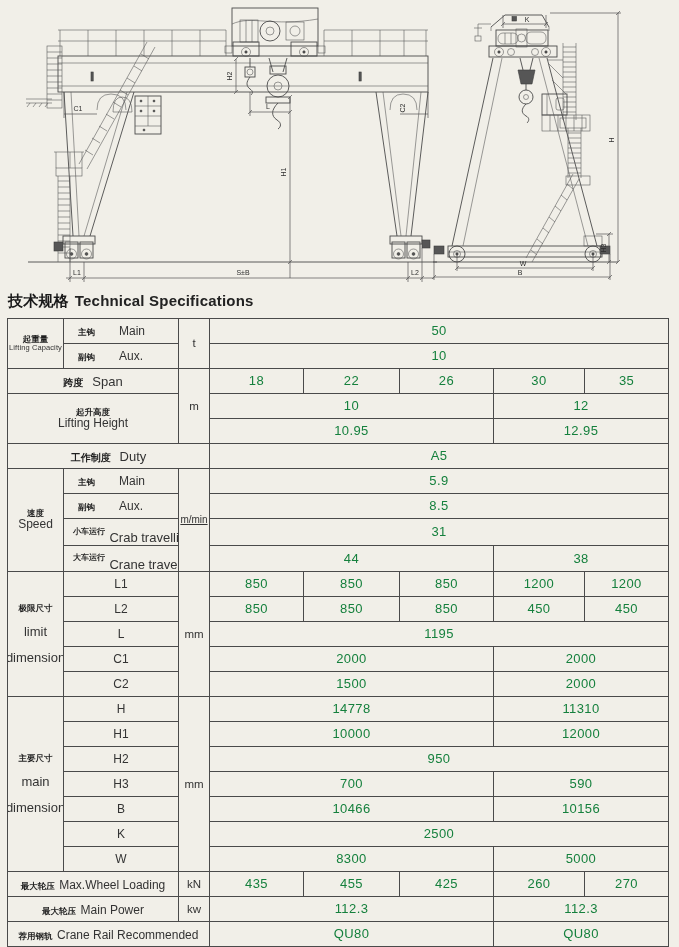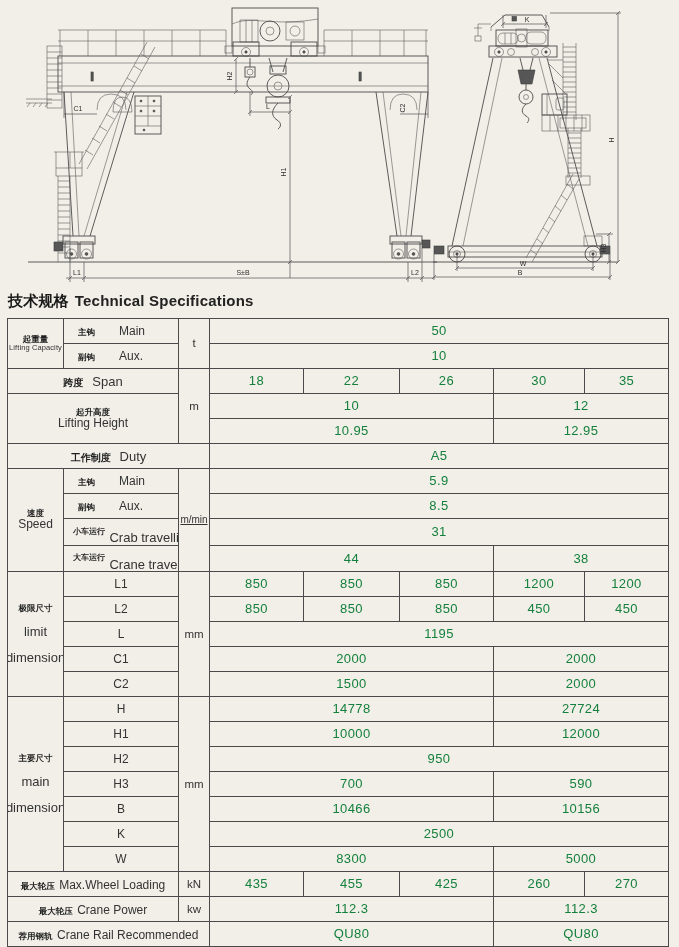--- a/index.html
+++ b/index.html
@@ -588,21 +588,21 @@
       <td rowspan="7">
         <div class="stack">
               <span class="zh-sm">主要尺寸</span>
               <span class="en-md">main</span>
               <span class="en-md">dimension</span>
             </div>
       </td>
       <td class="dimlab">H</td>
       <td rowspan="7" class="unit">mm</td>
       <td colspan="3" class="val">14778</td>
-      <td colspan="2" class="val">27724</td>
+      <td colspan="2" class="val">11310</td>
     </tr>
     <tr>
       <td class="dimlab">H1</td>
       <td colspan="3" class="val">10000</td>
       <td colspan="2" class="val">12000</td>
     </tr>
     <tr>
       <td class="dimlab">H2</td>
       <td colspan="5" class="val">950</td>
     </tr>
@@ -630,21 +630,21 @@
       <td colspan="2"><span class="zh-sm">最大轮压</span>&nbsp;<span class="en">Max.Wheel Loading</span></td>
       <td class="unit">kN</td>
       <td class="val">435</td>
       <td class="val">455</td>
       <td class="val">425</td>
       <td class="val">260</td>
       <td class="val">270</td>
     </tr>
 
     <tr>
-      <td colspan="2"><span class="zh-sm">最大轮压</span>&nbsp;<span class="en">Crane Power</span></td>
+      <td colspan="2"><span class="zh-sm">最大轮压</span>&nbsp;<span class="en">Main Power</span></td>
       <td class="unit">kw</td>
       <td colspan="3" class="val">112.3</td>
       <td colspan="2" class="val">112.3</td>
     </tr>
 
     <tr>
       <td colspan="3"><span class="zh-sm">荐用钢轨</span>&nbsp;<span class="en">Crane Rail Recommended</span></td>
       <td colspan="3" class="val">QU80</td>
       <td colspan="2" class="val">QU80</td>
     </tr>

